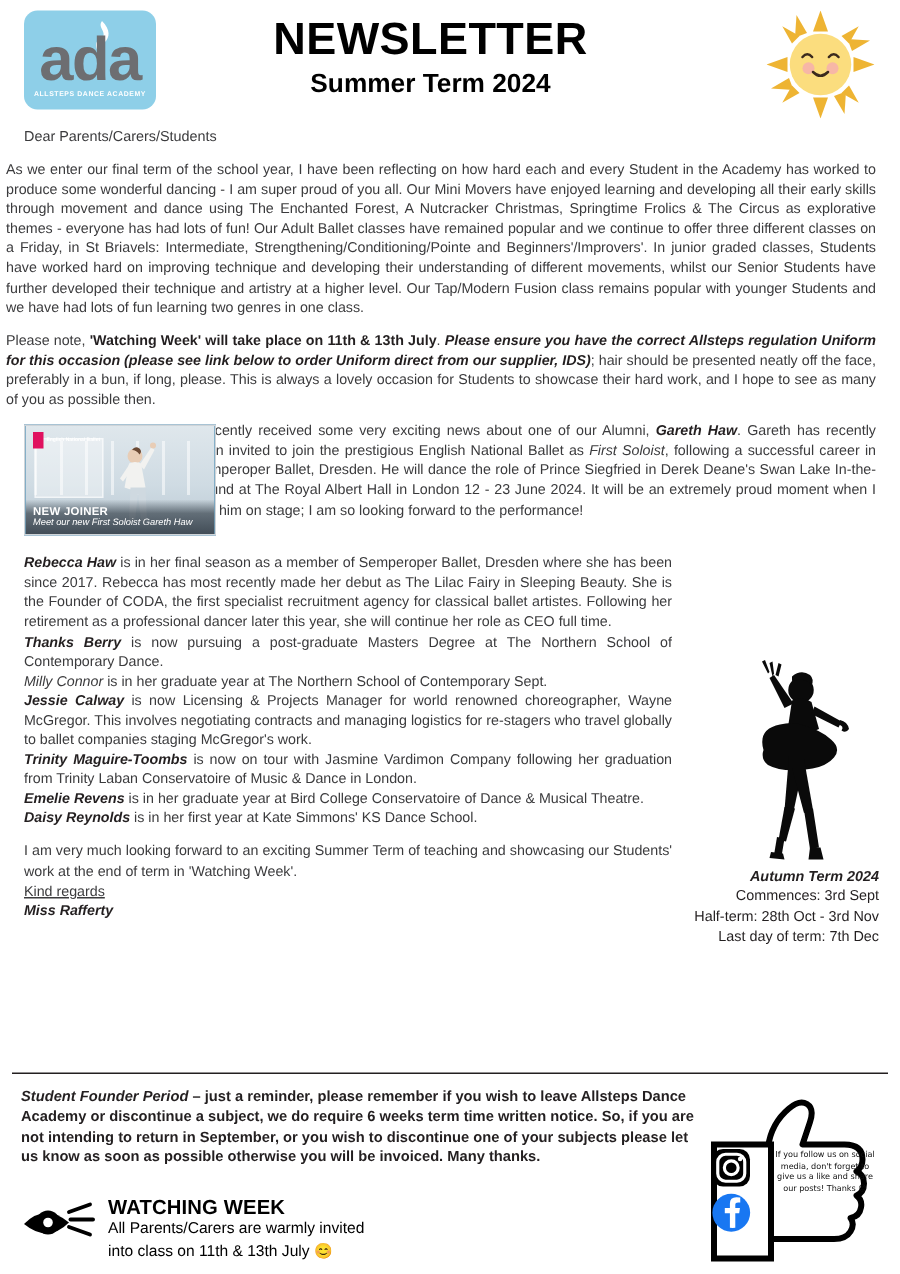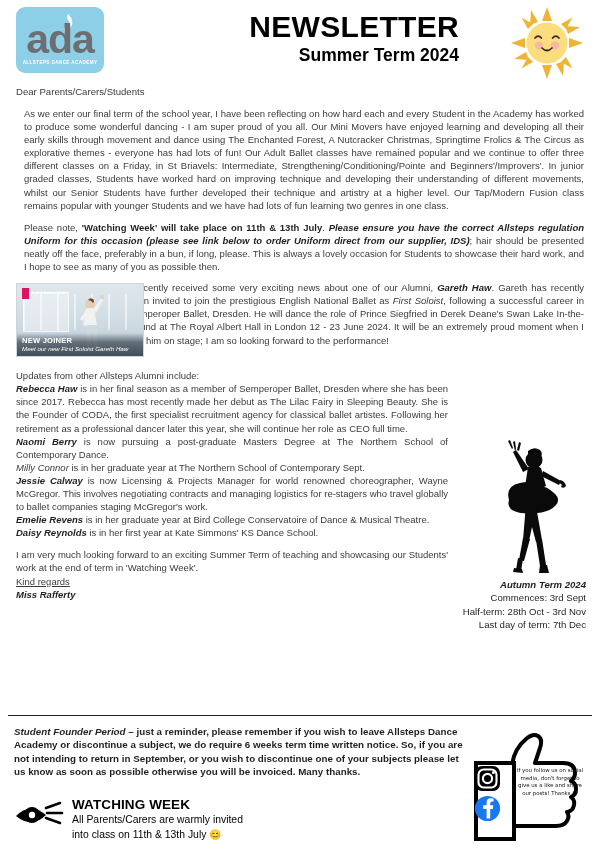--- a/index.html
+++ b/index.html
@@ -64,24 +64,24 @@
     left: 0; right: 0;
     bottom: 8px;
     text-align: center;
     font-size: 4.6px;
     letter-spacing: 0.4px;
     color: #ffffff;
     font-weight: 600;
   }
   .title-block {
     position: absolute;
-    left: 149px;
+    left: 132px;
     top: 10px;
     width: 310px;
-    text-align: right;
+    text-align: center;
   }
   .title-main {
     font-family: "Liberation Sans", sans-serif;
     font-size: 30px;
     font-weight: 700;
     letter-spacing: 0.3px;
     line-height: 33px;
     color: #000;
   }
   .title-sub {
@@ -99,21 +99,21 @@
     height: 72px;
   }
 
   
   .greeting {
     margin: 8px 0 0 16px;
     font-size: 9.6px;
     color: #3b3b3d;
   }
   p.body {
-    margin: 10px 16px 0 24px;
+    margin: 10px 16px 0 4px;
     font-size: 9.5px;
     line-height: 13.1px;
     text-align: justify;
     color: #3b3b3d;
   }
   p.body.tight { margin-top: 9px; }
   b { font-weight: 700; color: #231f20; }
   i { font-style: italic; }
   .bi { font-weight: 700; font-style: italic; color: #231f20; }
 
@@ -437,33 +437,35 @@
         <div class="photo-caption-sub">Meet our new First Soloist Gareth Haw</div>
       </div>
     </div>
 
     <div class="gareth-text">
       <span>I recently received some very exciting news about one of our Alumni, </span><span class="bi">Gareth Haw</span><span>. Gareth has recently been invited to join the prestigious English National Ballet as </span><i>First Soloist</i><span>, following a successful career in Semperoper Ballet, Dresden. He will dance the role of Prince Siegfried in Derek Deane's Swan Lake In-the-Round at The Royal Albert Hall in London 12 - 23 June 2024. It will be an extremely proud moment when I see him on stage; I am so looking forward to the performance!</span>
     </div>
   </div>
 
   <div class="alumni">
-    <p class="lead">Updates from other Allsteps Alumni include:</p>
 
     <p>
       <span class="bi">Rebecca Haw</span><span> is in her final season as a member of Semperoper Ballet, Dresden where she has been since 2017.  Rebecca has most recently made her debut as The Lilac Fairy in Sleeping Beauty.  She is the Founder of CODA, the first specialist recruitment agency for classical ballet artistes.  Following her retirement as a professional dancer later this year, she will continue her role as CEO full time.</span>
     </p>
     <p>
-      <span class="bi">Naomi Berry</span><span> is now pursuing a post-graduate Masters Degree at The Northern School of Contemporary Dance.</span>
+      <span class="bi">Thanks Berry</span><span> is now pursuing a post-graduate Masters Degree at The Northern School of Contemporary Dance.</span>
     </p>
     <p>
       <i>Milly Connor</i><span> is in her graduate year at The Northern School of Contemporary Sept.</span>
     </p>
     <p>
       <span class="bi">Jessie Calway</span><span> is now Licensing &amp; Projects Manager for world renowned choreographer, Wayne McGregor.  This involves negotiating contracts and managing logistics for re-stagers who travel globally to ballet companies staging McGregor's work.</span>
+    </p>
+    <p>
+      <span class="bi">Trinity Maguire-Toombs</span><span> is now on tour with Jasmine Vardimon Company following her graduation from Trinity Laban Conservatoire of Music &amp; Dance in London.</span>
     </p>
     <p>
       <span class="bi">Emelie Revens</span><span> is in her graduate year at Bird College Conservatoire of Dance &amp; Musical Theatre.</span>
     </p>
     <p>
       <span class="bi">Daisy Reynolds</span><span> is in her first year at Kate Simmons' KS Dance School.</span>
     </p>
   </div>
 
   <svg class="ballerina" viewBox="0 0 104 140">

